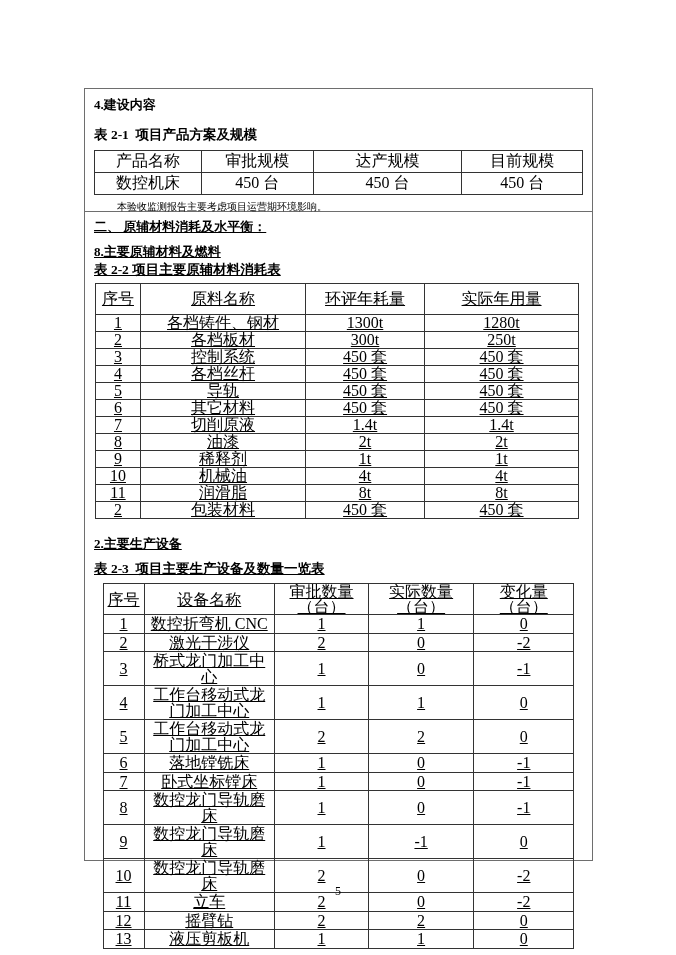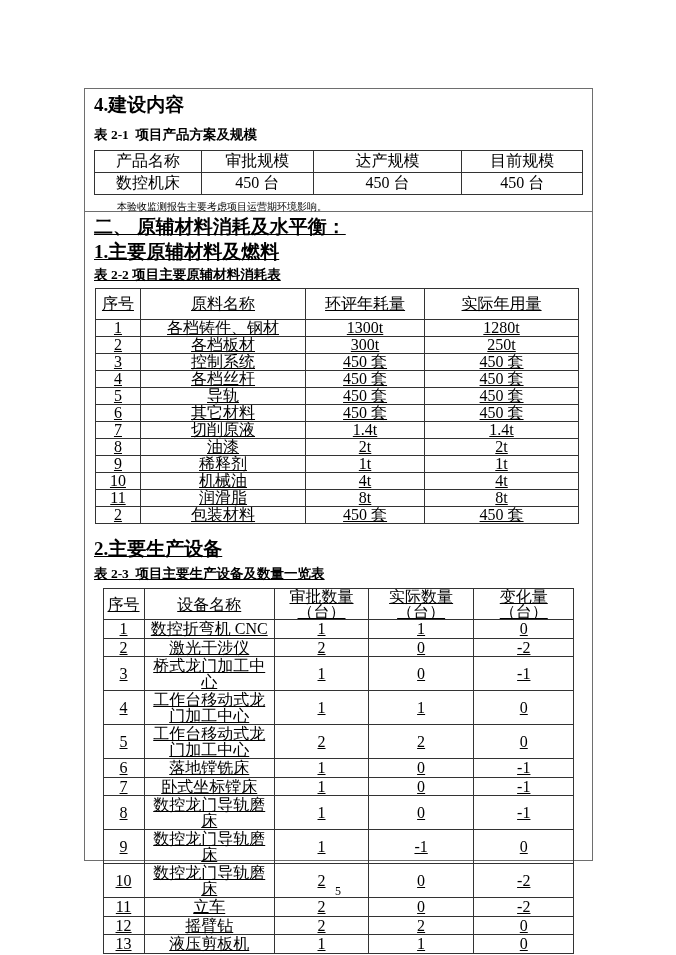--- a/index.html
+++ b/index.html
@@ -28,21 +28,21 @@
   .sec1 {
     height: 123px;
     border-bottom: 1px solid #6e6e6e;
     padding: 7px 9px 0 9px;
   }
   .sec2 {
     padding: 6px 9px 0 9px;
     text-decoration: underline;
   }
   .heading {
-    font-size: 19px;
+    font-size: 13px;
     font-weight: bold;
     line-height: 18px;
   }
   .table-title {
     font-size: 13.5px;
     font-weight: bold;
     text-align: left;
     line-height: 17px;
     white-space: pre;
   }
@@ -73,21 +73,21 @@
   
   .t22 { width: 99%; margin-top: 5px; margin-left: 1px; }
   .t22 th { height: 31px; }
   .t22 td { height: 17px; line-height: 16px; }
   .t22 { margin-bottom: 0; }
   
   .t23 { width: 96.5%; margin: 6px auto 0 auto; }
   .t23 th { height: 16px; line-height: 15px; }
   .t23 td { height: 15px; line-height: 15.5px; padding: 1px 2px; }
   .mt-h2b { margin-top: 7px; }
-  .mt-t22title { margin-top: 5px; }
+  .mt-t22title { }
   .mt-equip { margin-top: 16px; }
   .mt-t23title { margin-top: 7px; }
   .page-number {
     position: absolute;
     left: 0;
     right: 0;
     top: 884px;
     text-align: center;
     font-size: 12px;
     color: #000000;
@@ -124,21 +124,21 @@
               <td>450 台</td>
               <td>450 台</td>
             </tr>
           </tbody>
         </table>
       <div class="note">本验收监测报告主要考虑项目运营期环境影响。</div>
     </div>
 
     <div class="sec2">
       <div class="heading">二、 原辅材料消耗及水平衡：</div>
-      <div class="heading mt-h2b">1.主要原辅材料及燃料</div>
+      <div class="heading mt-h2b">8.主要原辅材料及燃料</div>
       <div class="table-title mt-t22title">表 2-2 项目主要原辅材料消耗表</div>
       <table class="t22">
         <colgroup>
           <col style="width:9.3%">
             <col style="width:34.2%">
           <col style="width:24.6%">
             <col style="width:31.9%">
         </colgroup>
       <thead>
             <tr>

